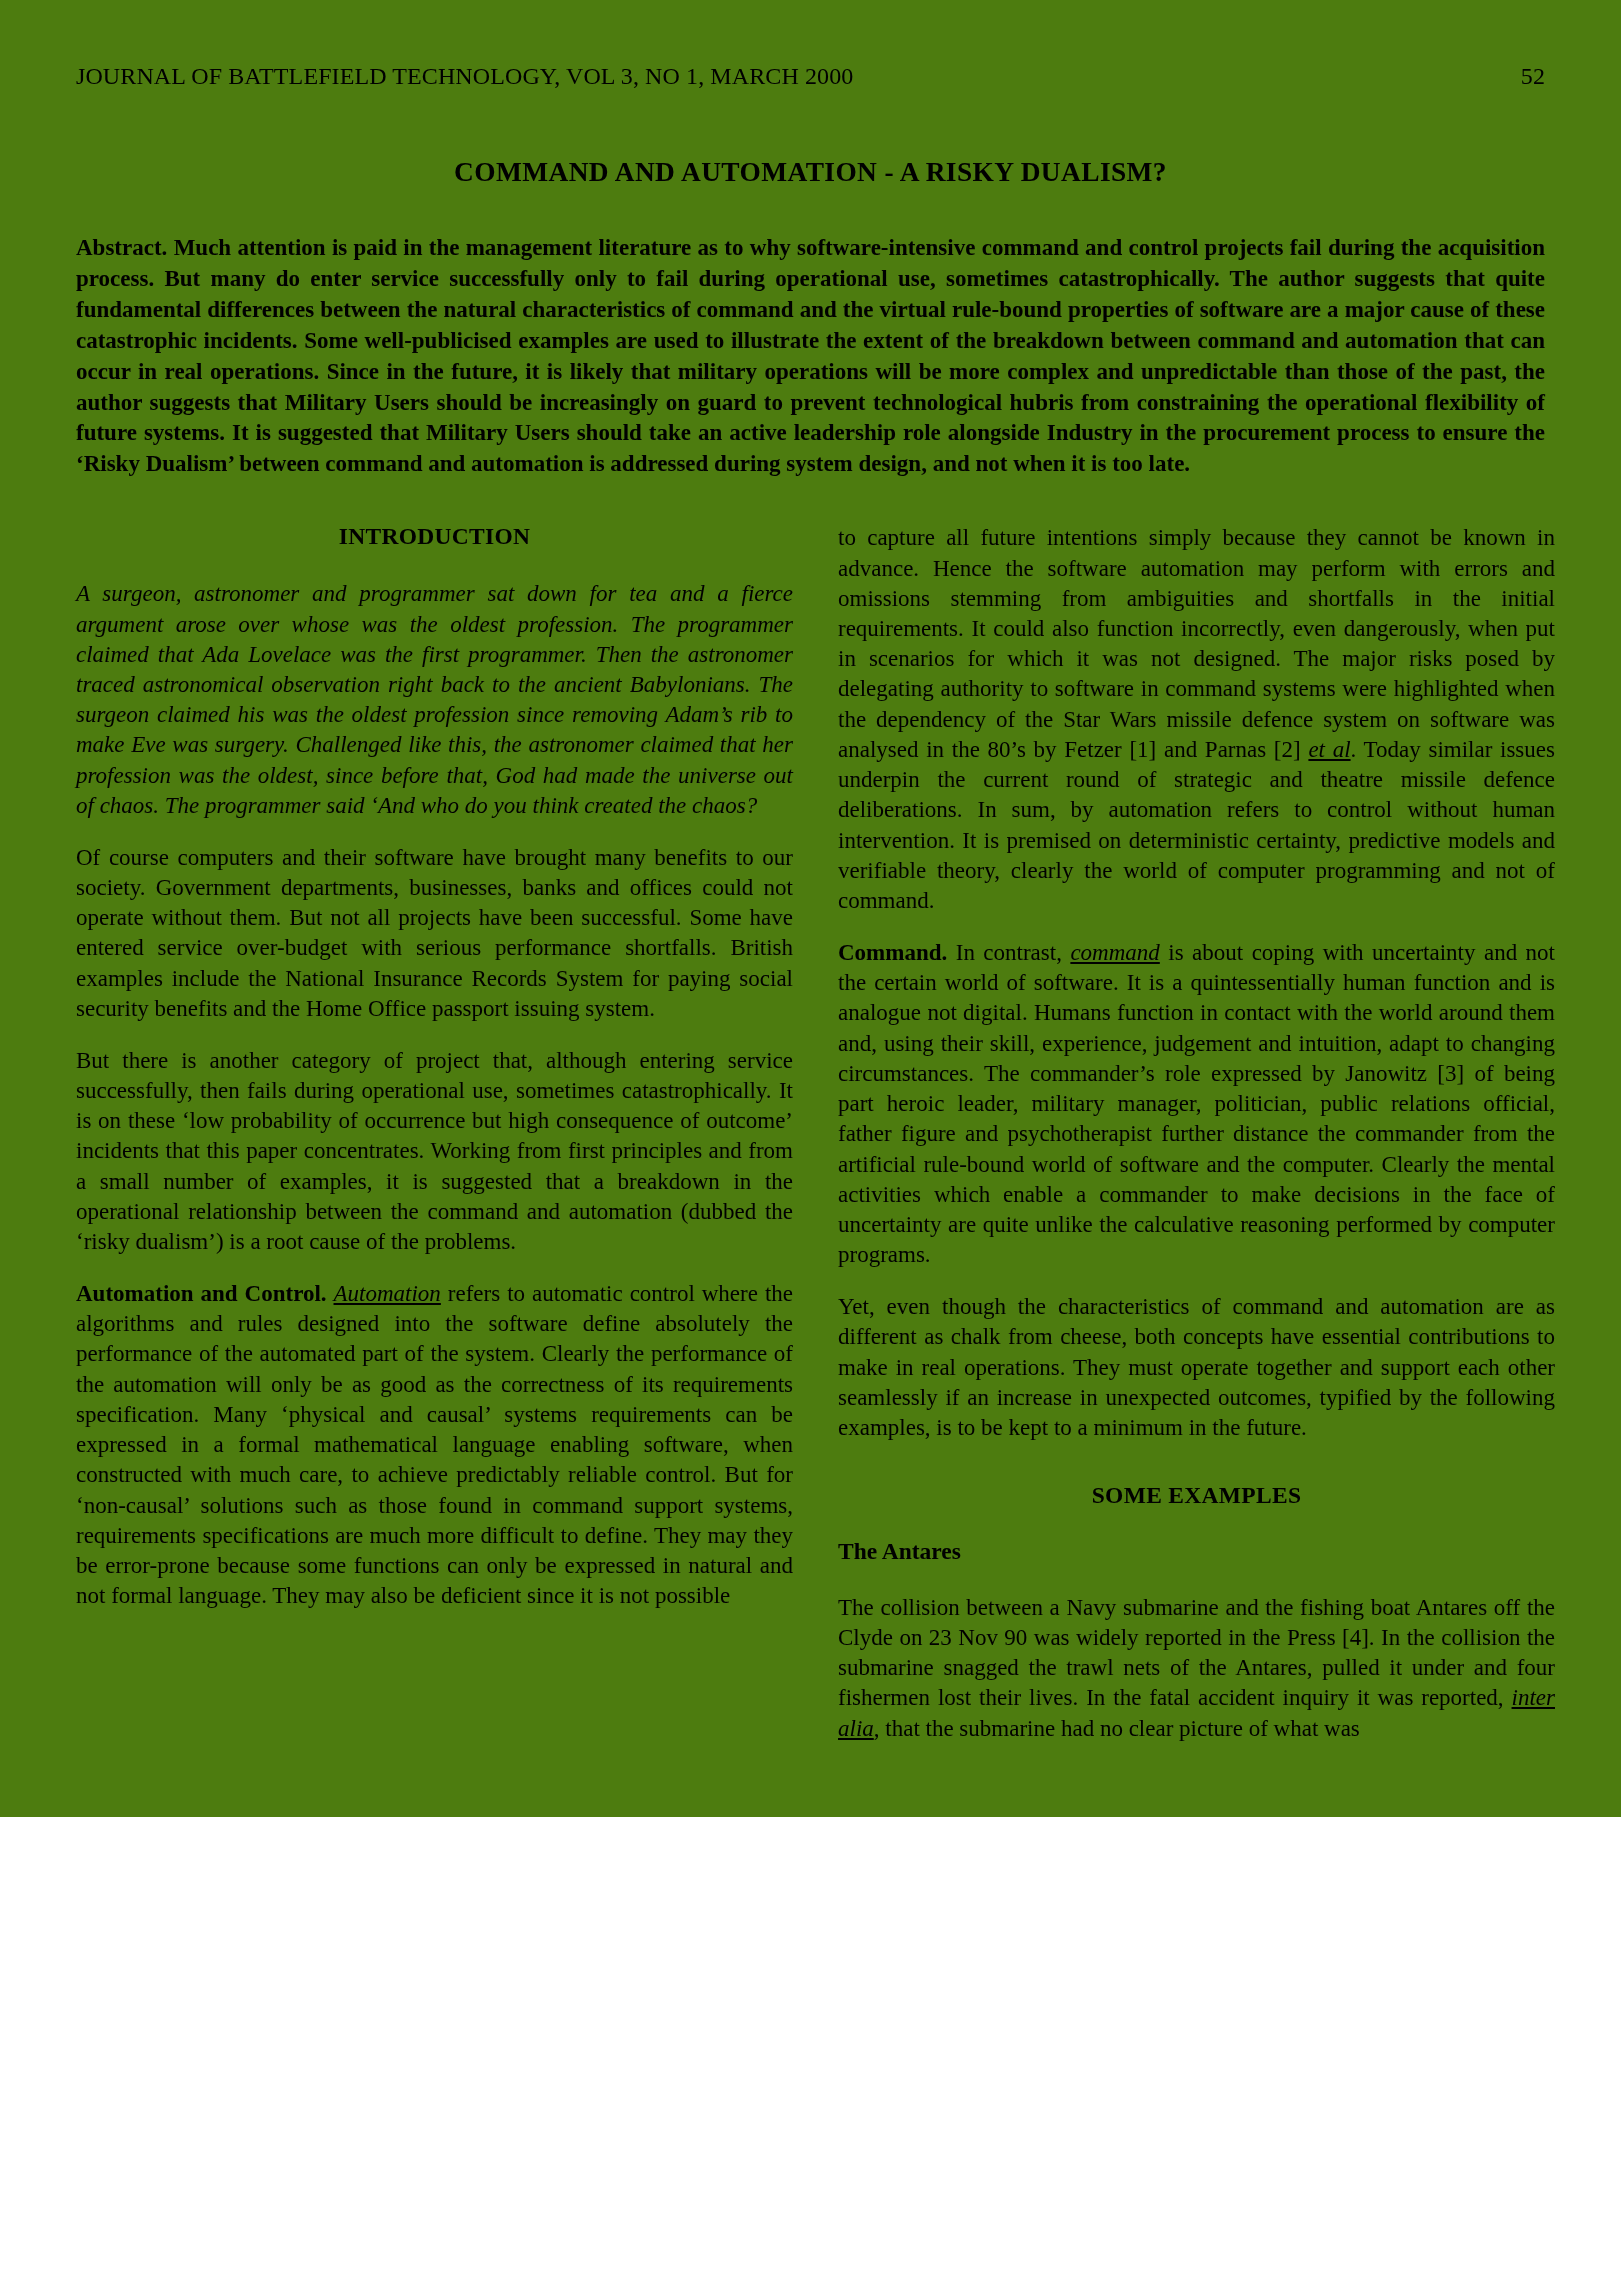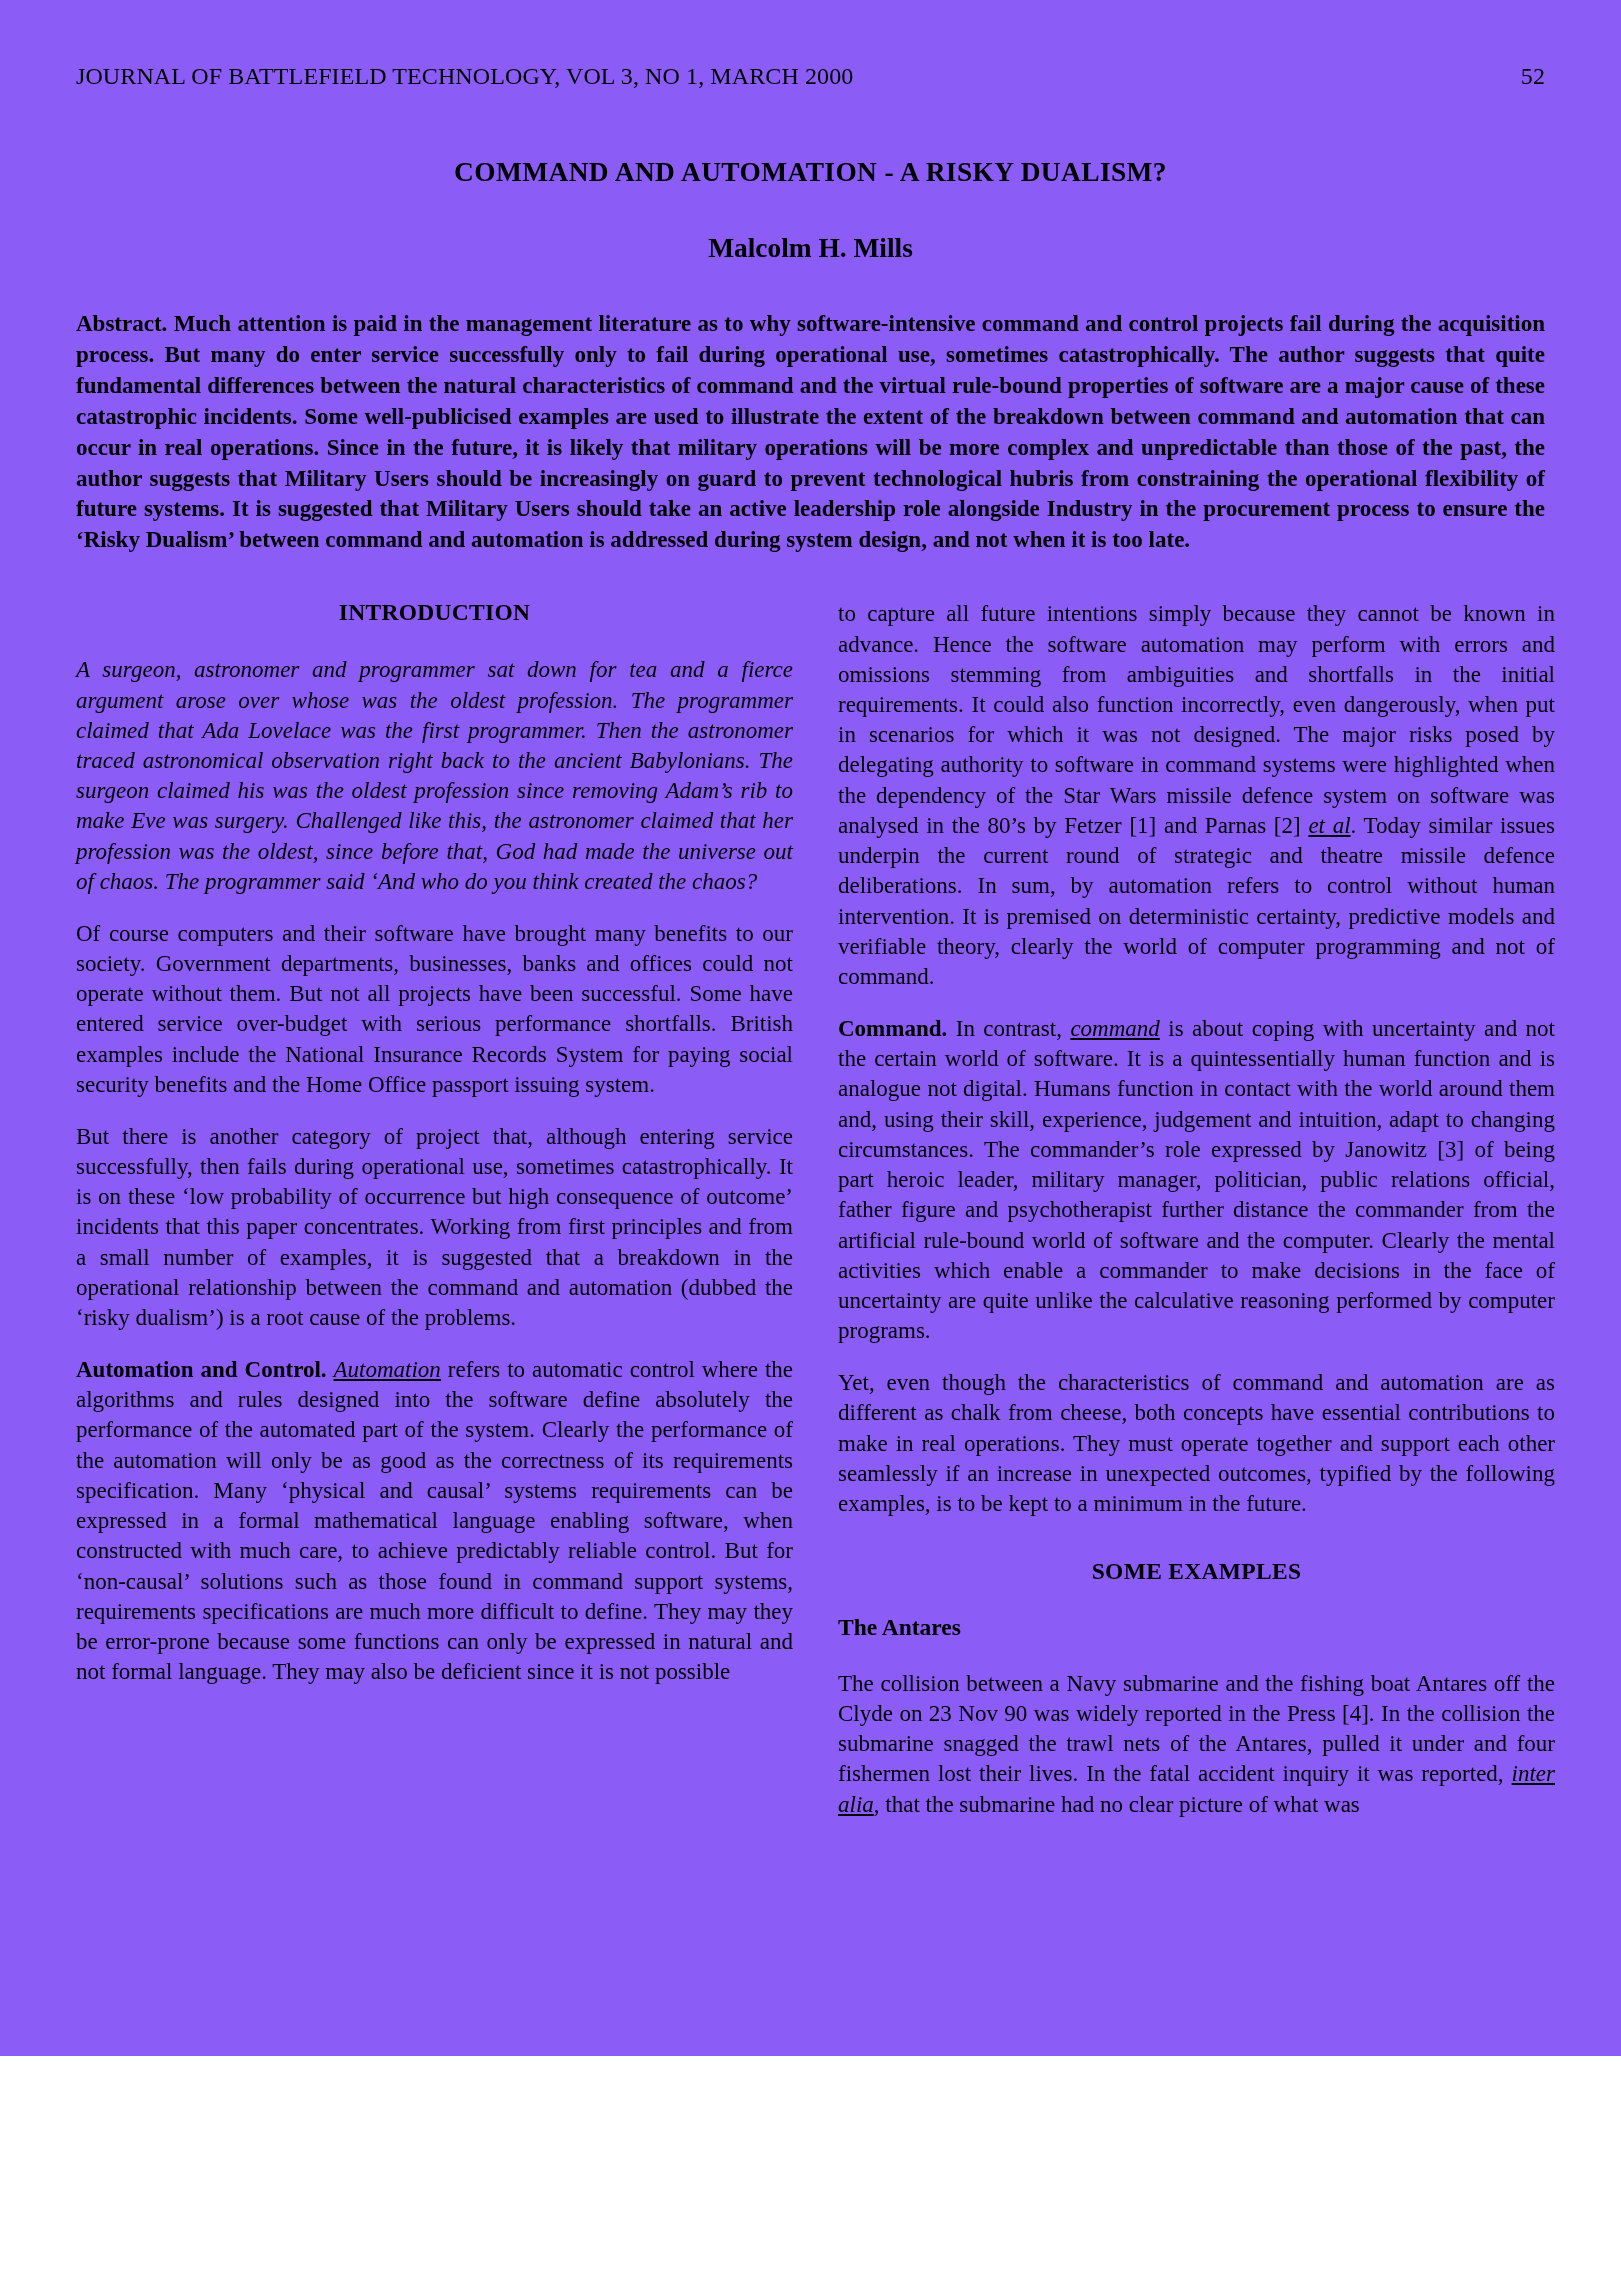--- a/index.html
+++ b/index.html
@@ -7,22 +7,22 @@
     padding: 0;
     background: #ffffff;
   }
   body {
     font-family: "Liberation Serif", "DejaVu Serif", serif;
     color: #000000;
   }
   .page {
     position: relative;
     width: 1621px;
-    height: 2056px;
-    background: #8b5cf6;
+    height: 1817px;
+    background: #4d7c0f;
     box-sizing: border-box;
     padding: 59px 76px 39px 76px;
     overflow: hidden;
   }
   
   .running-head {
     display: flex;
     justify-content: space-between;
     align-items: baseline;
     font-size: 24px;
@@ -113,21 +113,20 @@
 
 <div class="page">
 
   <div class="running-head">
     <span class="journal-line">JOURNAL OF BATTLEFIELD TECHNOLOGY, VOL 3, NO 1, MARCH 2000</span>
     <span class="page-number">52</span>
   </div>
 
   <h1 class="paper-title">COMMAND AND AUTOMATION - A RISKY DUALISM?</h1>
 
-  <div class="paper-author">Malcolm H. Mills</div>
 
   <div class="abstract">Abstract. Much attention is paid in the management literature as to why software-intensive command and control projects fail during the acquisition process. But many do enter service successfully only to fail during operational use, sometimes catastrophically. The author suggests that quite fundamental differences between the natural characteristics of command and the virtual rule-bound properties of software are a major cause of these catastrophic incidents. Some well-publicised examples are used to illustrate the extent of the breakdown between command and automation that can occur in real operations. Since in the future, it is likely that military operations will be more complex and unpredictable than those of the past, the author suggests that Military Users should be increasingly on guard to prevent technological hubris from constraining the operational flexibility of future systems. It is suggested that Military Users should take an active leadership role alongside Industry in the procurement process to ensure the ‘Risky Dualism’ between command and automation is addressed during system design, and not when it is too late.</div>
 
   <div class="columns">
 
     <div class="col">
 
       <div class="section-head">INTRODUCTION</div>
 
       <p class="body italic">A surgeon, astronomer and programmer sat down for tea and a fierce argument arose over whose was the oldest profession. The programmer claimed that Ada Lovelace was the first programmer. Then the astronomer traced astronomical observation right back to the ancient Babylonians. The surgeon claimed his was the oldest profession since removing Adam’s rib to make Eve was surgery. Challenged like this, the astronomer claimed that her profession was the oldest, since before that, God had made the universe out of chaos. The programmer said ‘And who do you think created the chaos?</p>

